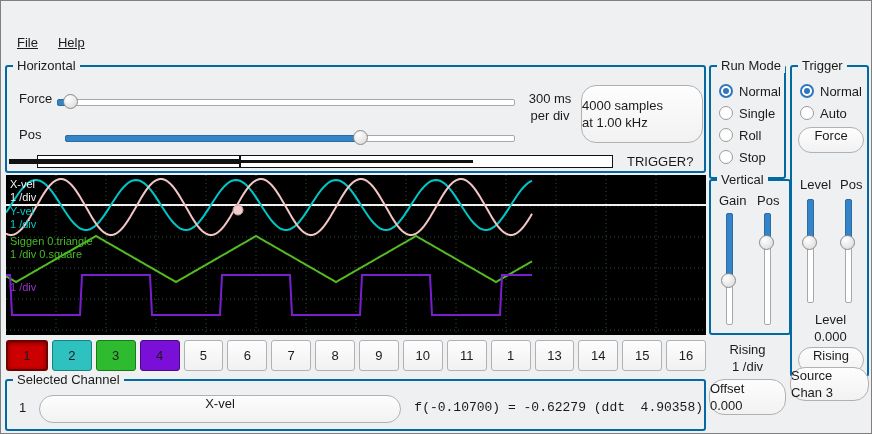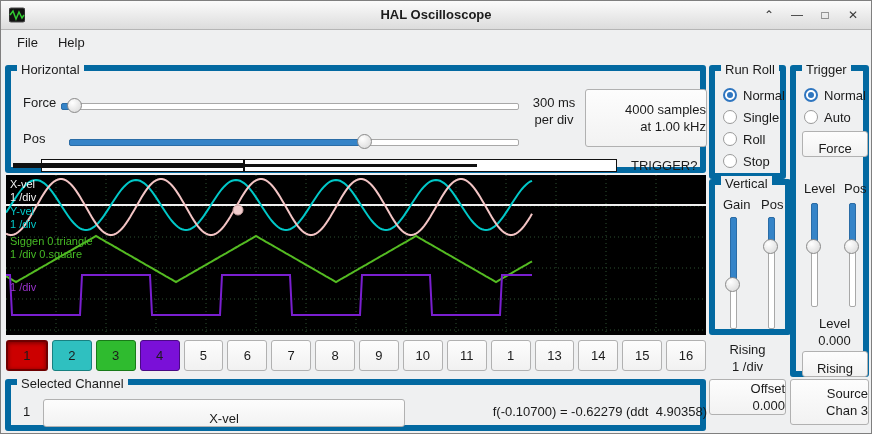--- a/index.html
+++ b/index.html
@@ -9,45 +9,45 @@
 
   
   .titlebar{position:absolute;left:0;top:0;right:0;height:28px;
             background:linear-gradient(#fbfbfb,#dcdcdc);border-bottom:1px solid #b5b5b5;}
   .title{position:absolute;left:0;right:0;top:0;height:28px;line-height:28px;text-align:center;font-weight:bold;}
   .app-icon{position:absolute;left:8px;top:6px;width:16px;height:16px;}
   .win-controls{position:absolute;right:10px;top:0;height:28px;display:flex;gap:12px;align-items:center;}
   .win-btn{width:16px;text-align:center;color:#3a3a3a;font-size:12px;cursor:default;}
 
   
-  .menubar{position:absolute;left:0;top:28px;right:0;height:26px;display:flex;align-items:center;padding-left:6px;}
+  .menubar{position:absolute;left:0;top:28px;right:0;height:26px;display:flex;align-items:center;padding-left:6px;text-decoration:underline;}
   .menu-item{padding:3px 10px;}
 
   
-  .group{position:absolute;border:6px solid #0369a1;border-radius:3px;box-sizing:border-box;}
+  .group{position:absolute;border:2px solid #0369a1;border-radius:3px;box-sizing:border-box;}
   .legend{position:absolute;top:-9px;left:6px;background:#eff0f1;padding:0 4px;white-space:nowrap;}
   .lbl{position:absolute;white-space:nowrap;}
 
   
   .slider-h{position:absolute;height:16px;}
   .slider-h .track{position:absolute;left:0;right:0;top:5px;height:5px;background:#fff;border:1px solid #a8a8a8;border-radius:2px;}
   .slider-h .fill{position:absolute;left:0;top:5px;height:5px;background:#3584c8;border:1px solid #2a6ca6;border-radius:2px;}
   .handle{position:absolute;width:15px;height:15px;border-radius:50%;
           background:radial-gradient(circle at 35% 30%,#ffffff,#d6d6d6);border:1px solid #8a8a8a;box-sizing:border-box;}
   .slider-h .handle{top:0;}
 
   
   .slider-v{position:absolute;width:16px;}
   .slider-v .track{position:absolute;left:5px;top:0;bottom:0;width:5px;background:#fff;border:1px solid #a8a8a8;border-radius:2px;}
   .slider-v .fill{position:absolute;left:5px;top:0;width:5px;background:#3584c8;border:1px solid #2a6ca6;border-radius:2px;}
   .slider-v .handle{left:0;}
 
   
-  .btn{position:absolute;background:linear-gradient(#fdfdfd,#f2f2f2);border:1px solid #b1b1b1;border-radius:3px;
-       display:flex;align-items:flex-end;justify-content:center;font-family:inherit;font-size:13px;color:#1b1b1b;box-sizing:border-box;}
+  .btn{position:absolute;background:linear-gradient(#fdfdfd,#f2f2f2);border:1px solid #b1b1b1;border-radius:15px;
+       display:flex;align-items:flex-start;justify-content:center;font-family:inherit;font-size:13px;color:#1b1b1b;box-sizing:border-box;}
   .btn.twoline{flex-direction:column;line-height:17px;}
 
   
   .radio-row{position:absolute;display:flex;align-items:center;gap:6px;height:16px;white-space:nowrap;}
   .radio{width:14px;height:14px;border-radius:50%;background:#fff;border:1px solid #9a9a9a;box-sizing:border-box;flex:0 0 auto;}
   .radio.sel{border:2px solid #2f76c0;}
   .radio.sel::after{content:"";display:block;width:6px;height:6px;margin:2px;border-radius:50%;background:#2f76c0;}
 
   
   .timeline{position:absolute;}
@@ -61,41 +61,28 @@
   .scope svg{display:block;}
   .scope-labels{position:absolute;left:4px;top:0;}
   .scope-label{position:absolute;left:0;font-size:11px;white-space:nowrap;}
 
   
   .chan-row{position:absolute;left:5px;top:339px;width:700px;height:31px;display:flex;gap:4px;}
   .chan-btn{flex:1;border:1px solid #b1b1b1;border-radius:3px;background:linear-gradient(#fdfdfd,#f1f1f1);
             font-family:inherit;font-size:13px;color:#1b1b1b;padding:0;}
   .chan-btn.selected{box-shadow:inset 0 1px 4px rgba(0,0,0,.45);border-width:2px;}
 
-  .readout{position:absolute;font-family:Liberation Sans, sans-serif;font-size:13px;white-space:pre;text-align:right;}
+  .readout{position:absolute;font-family:Liberation Mono, monospace;font-size:13px;white-space:pre;text-align:right;}
   .center-col{position:absolute;text-align:center;line-height:17px;}
 </style>
 </head>
 <body>
 
 <div class="window">
 
-  <div class="titlebar">
-    <svg class="app-icon" viewBox="0 0 16 16">
-      <rect x="0" y="1" width="16" height="14" rx="2" fill="#111" stroke="#4a4a4a"></rect>
-      <polyline points="1,8 4,4 7,12 10,5 13,11 15,8" fill="none" stroke="#3c3" stroke-width="1.5"></polyline>
-    </svg>
-    <div class="title">HAL Oscilloscope</div>
-    <div class="win-controls">
-      <div class="win-btn">⌃</div>
-      <div class="win-btn">—</div>
-      <div class="win-btn">□</div>
-      <div class="win-btn">✕</div>
-    </div>
-  </div>
 
   <div class="menubar">
     <div class="menu-item">File</div>
     <div class="menu-item">Help</div>
   </div>
 
   <div class="group" style="left:4px;top:64px;width:701px;height:108px">
     <span class="legend">Horizontal</span>
 
     <span class="lbl" style="left:12px;top:24px">Force</span>
@@ -187,21 +174,21 @@
     </div>
 
   <div class="group" style="left:4px;top:378px;width:701px;height:52px">
     <span class="legend">Selected Channel</span>
     <span class="lbl" style="left:12px;top:19px">1</span>
     <div class="btn" style="left:32px;top:14px;width:362px;height:28px">X-vel</div>
     <div class="readout" style="left:390px;top:19px;width:306px">f(-0.10700) = -0.62279 (ddt  4.90358)</div>
   </div>
 
   <div class="group" style="left:708px;top:64px;width:77px;height:114px">
-    <span class="legend">Run Roll</span>
+    <span class="legend">Run Mode</span>
     <div class="radio-row" style="left:8px;top:16px">
       <span class="radio sel"></span>
       <span>Normal</span>
     </div>
     <div class="radio-row" style="left:8px;top:38px">
       <span class="radio"></span>
       <span>Single</span>
     </div>
     <div class="radio-row" style="left:8px;top:60px">
       <span class="radio"></span>
@@ -264,18 +251,18 @@
       <div class="handle" style="top:36px"></div>
     </div>
 
     <div class="center-col" style="left:0;top:244px;width:77px">
       <div>Level</div>
       <div>0.000</div>
     </div>
     <div class="btn" style="left:6px;top:280px;width:66px;height:26px">Rising</div>
   </div>
 
-  <div class="btn twoline" style="left:789px;top:378px;width:79px;height:46px">
+  <div class="btn twoline" style="left:789px;top:366px;width:79px;height:34px">
     <span>Source</span>
     <span>Chan 3</span>
   </div>
 
 </div>
 
 </body></html>

